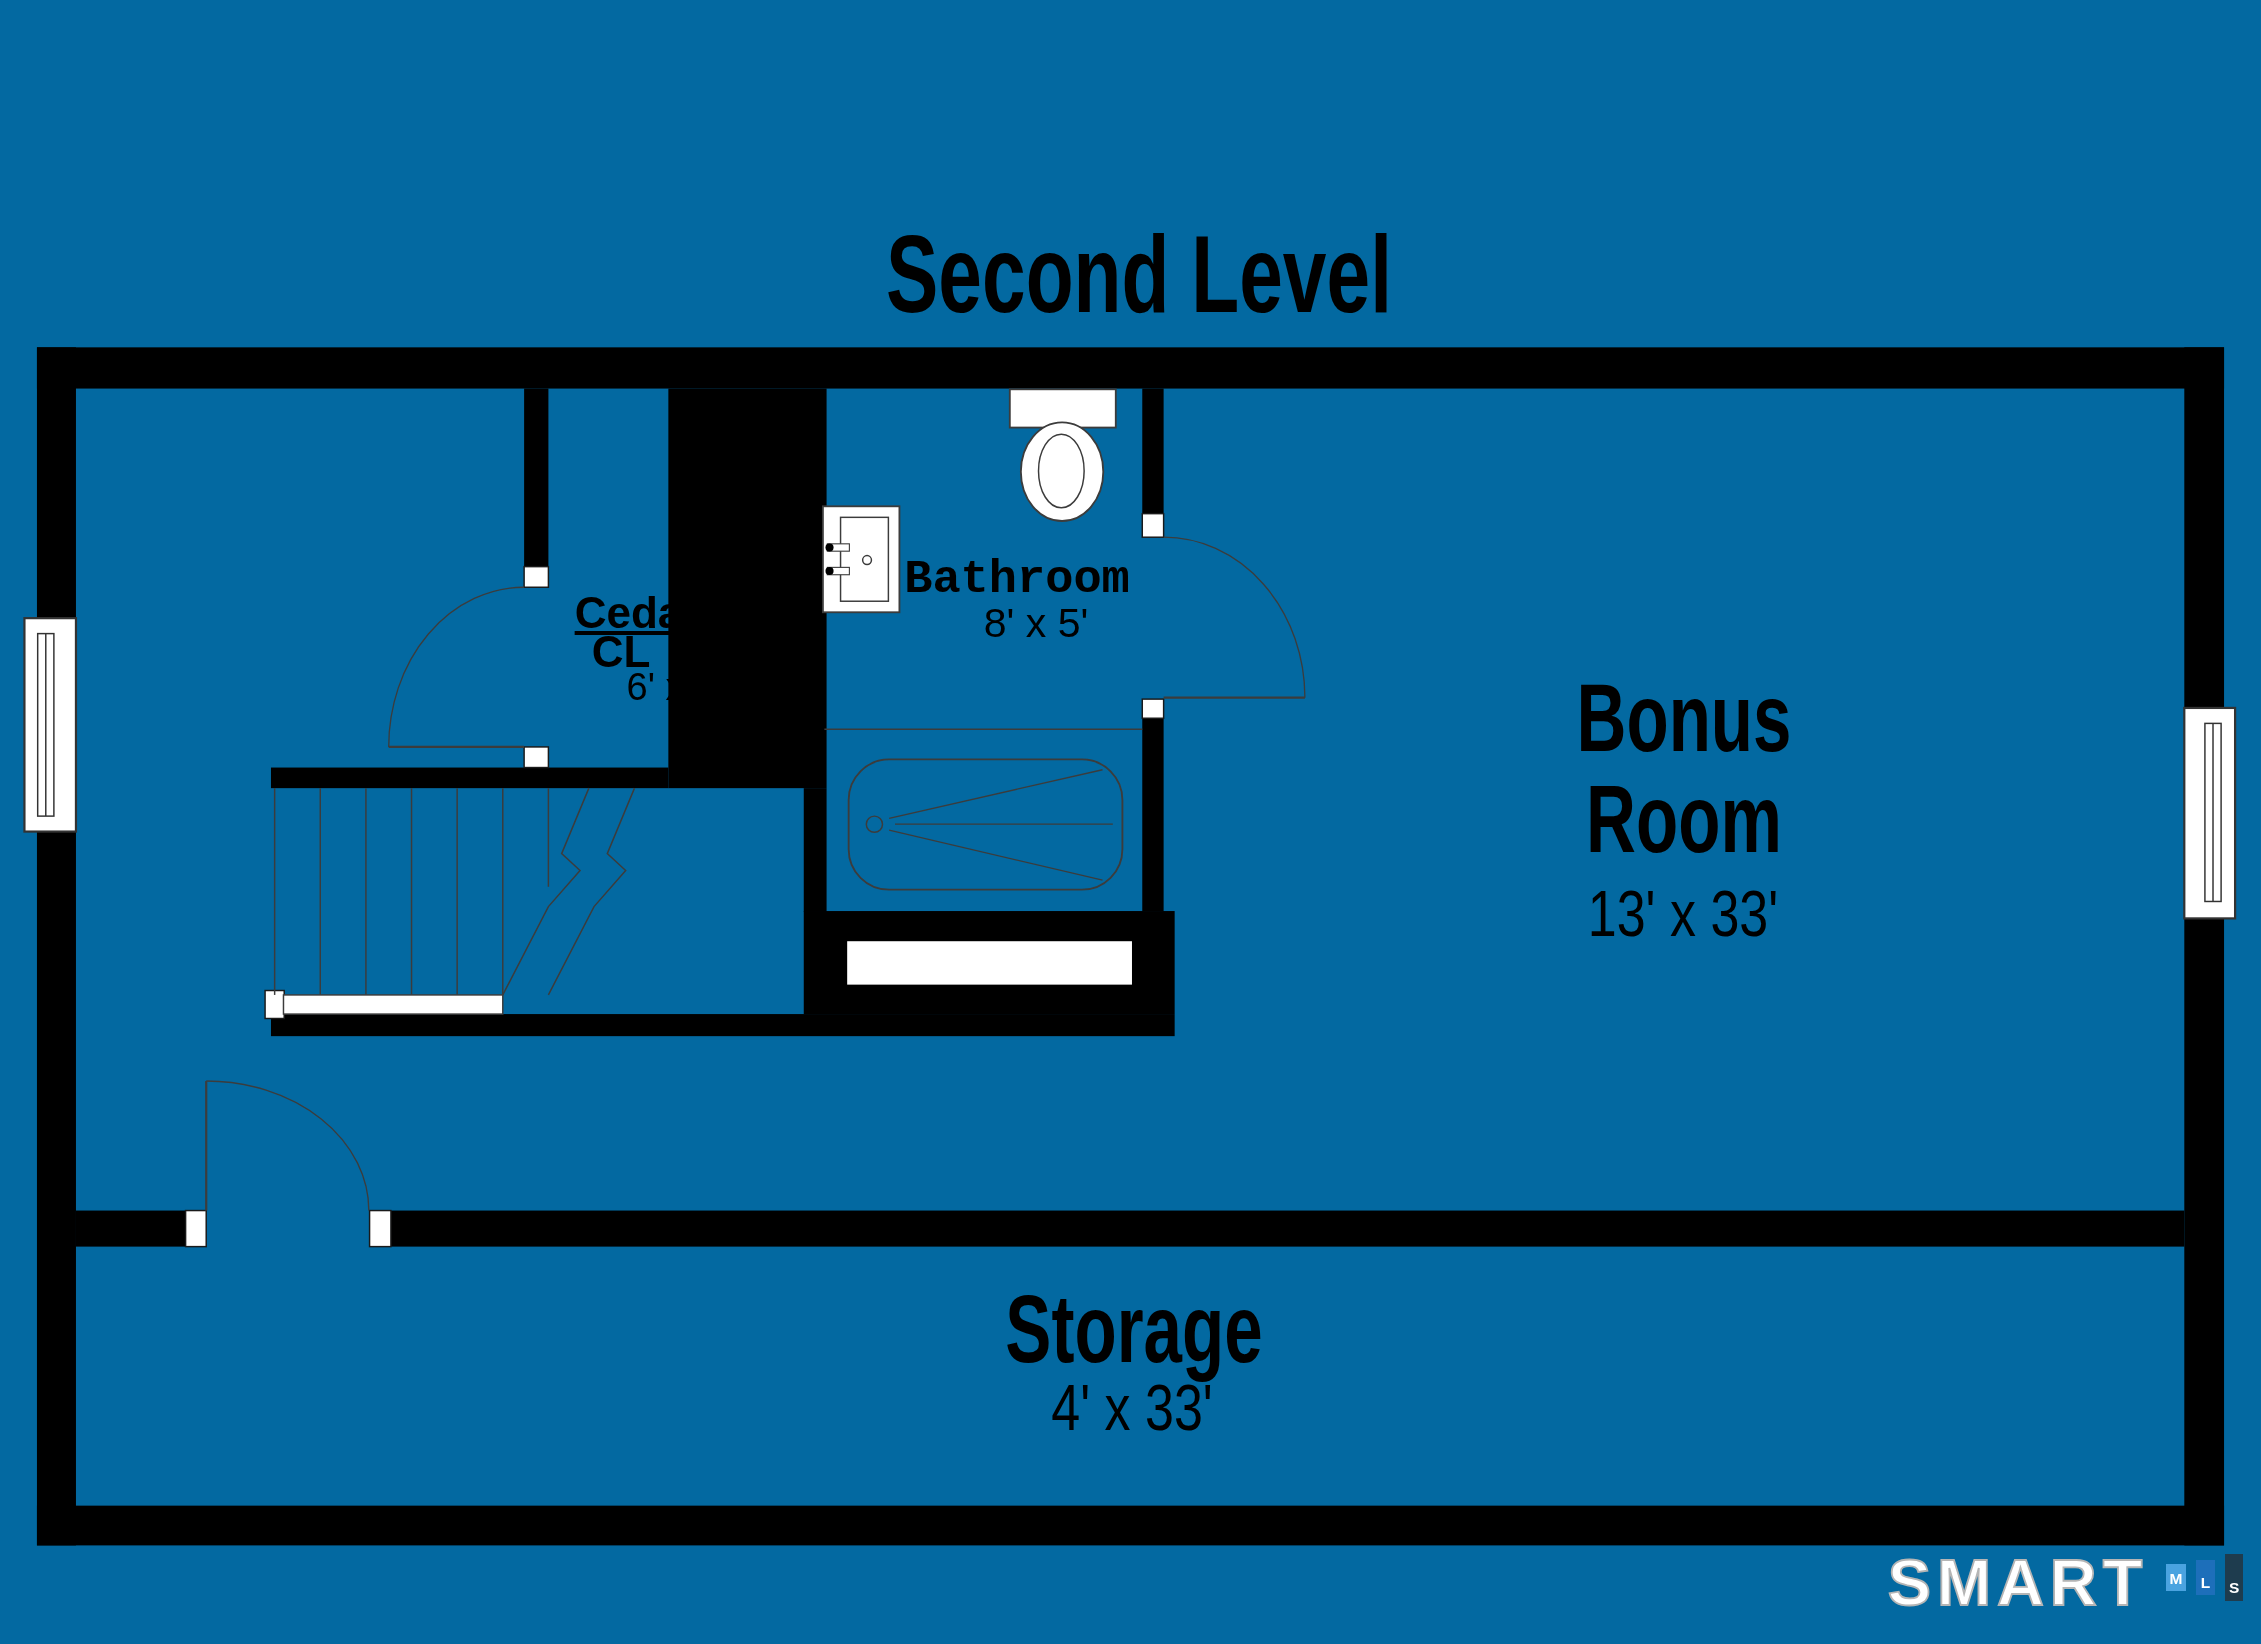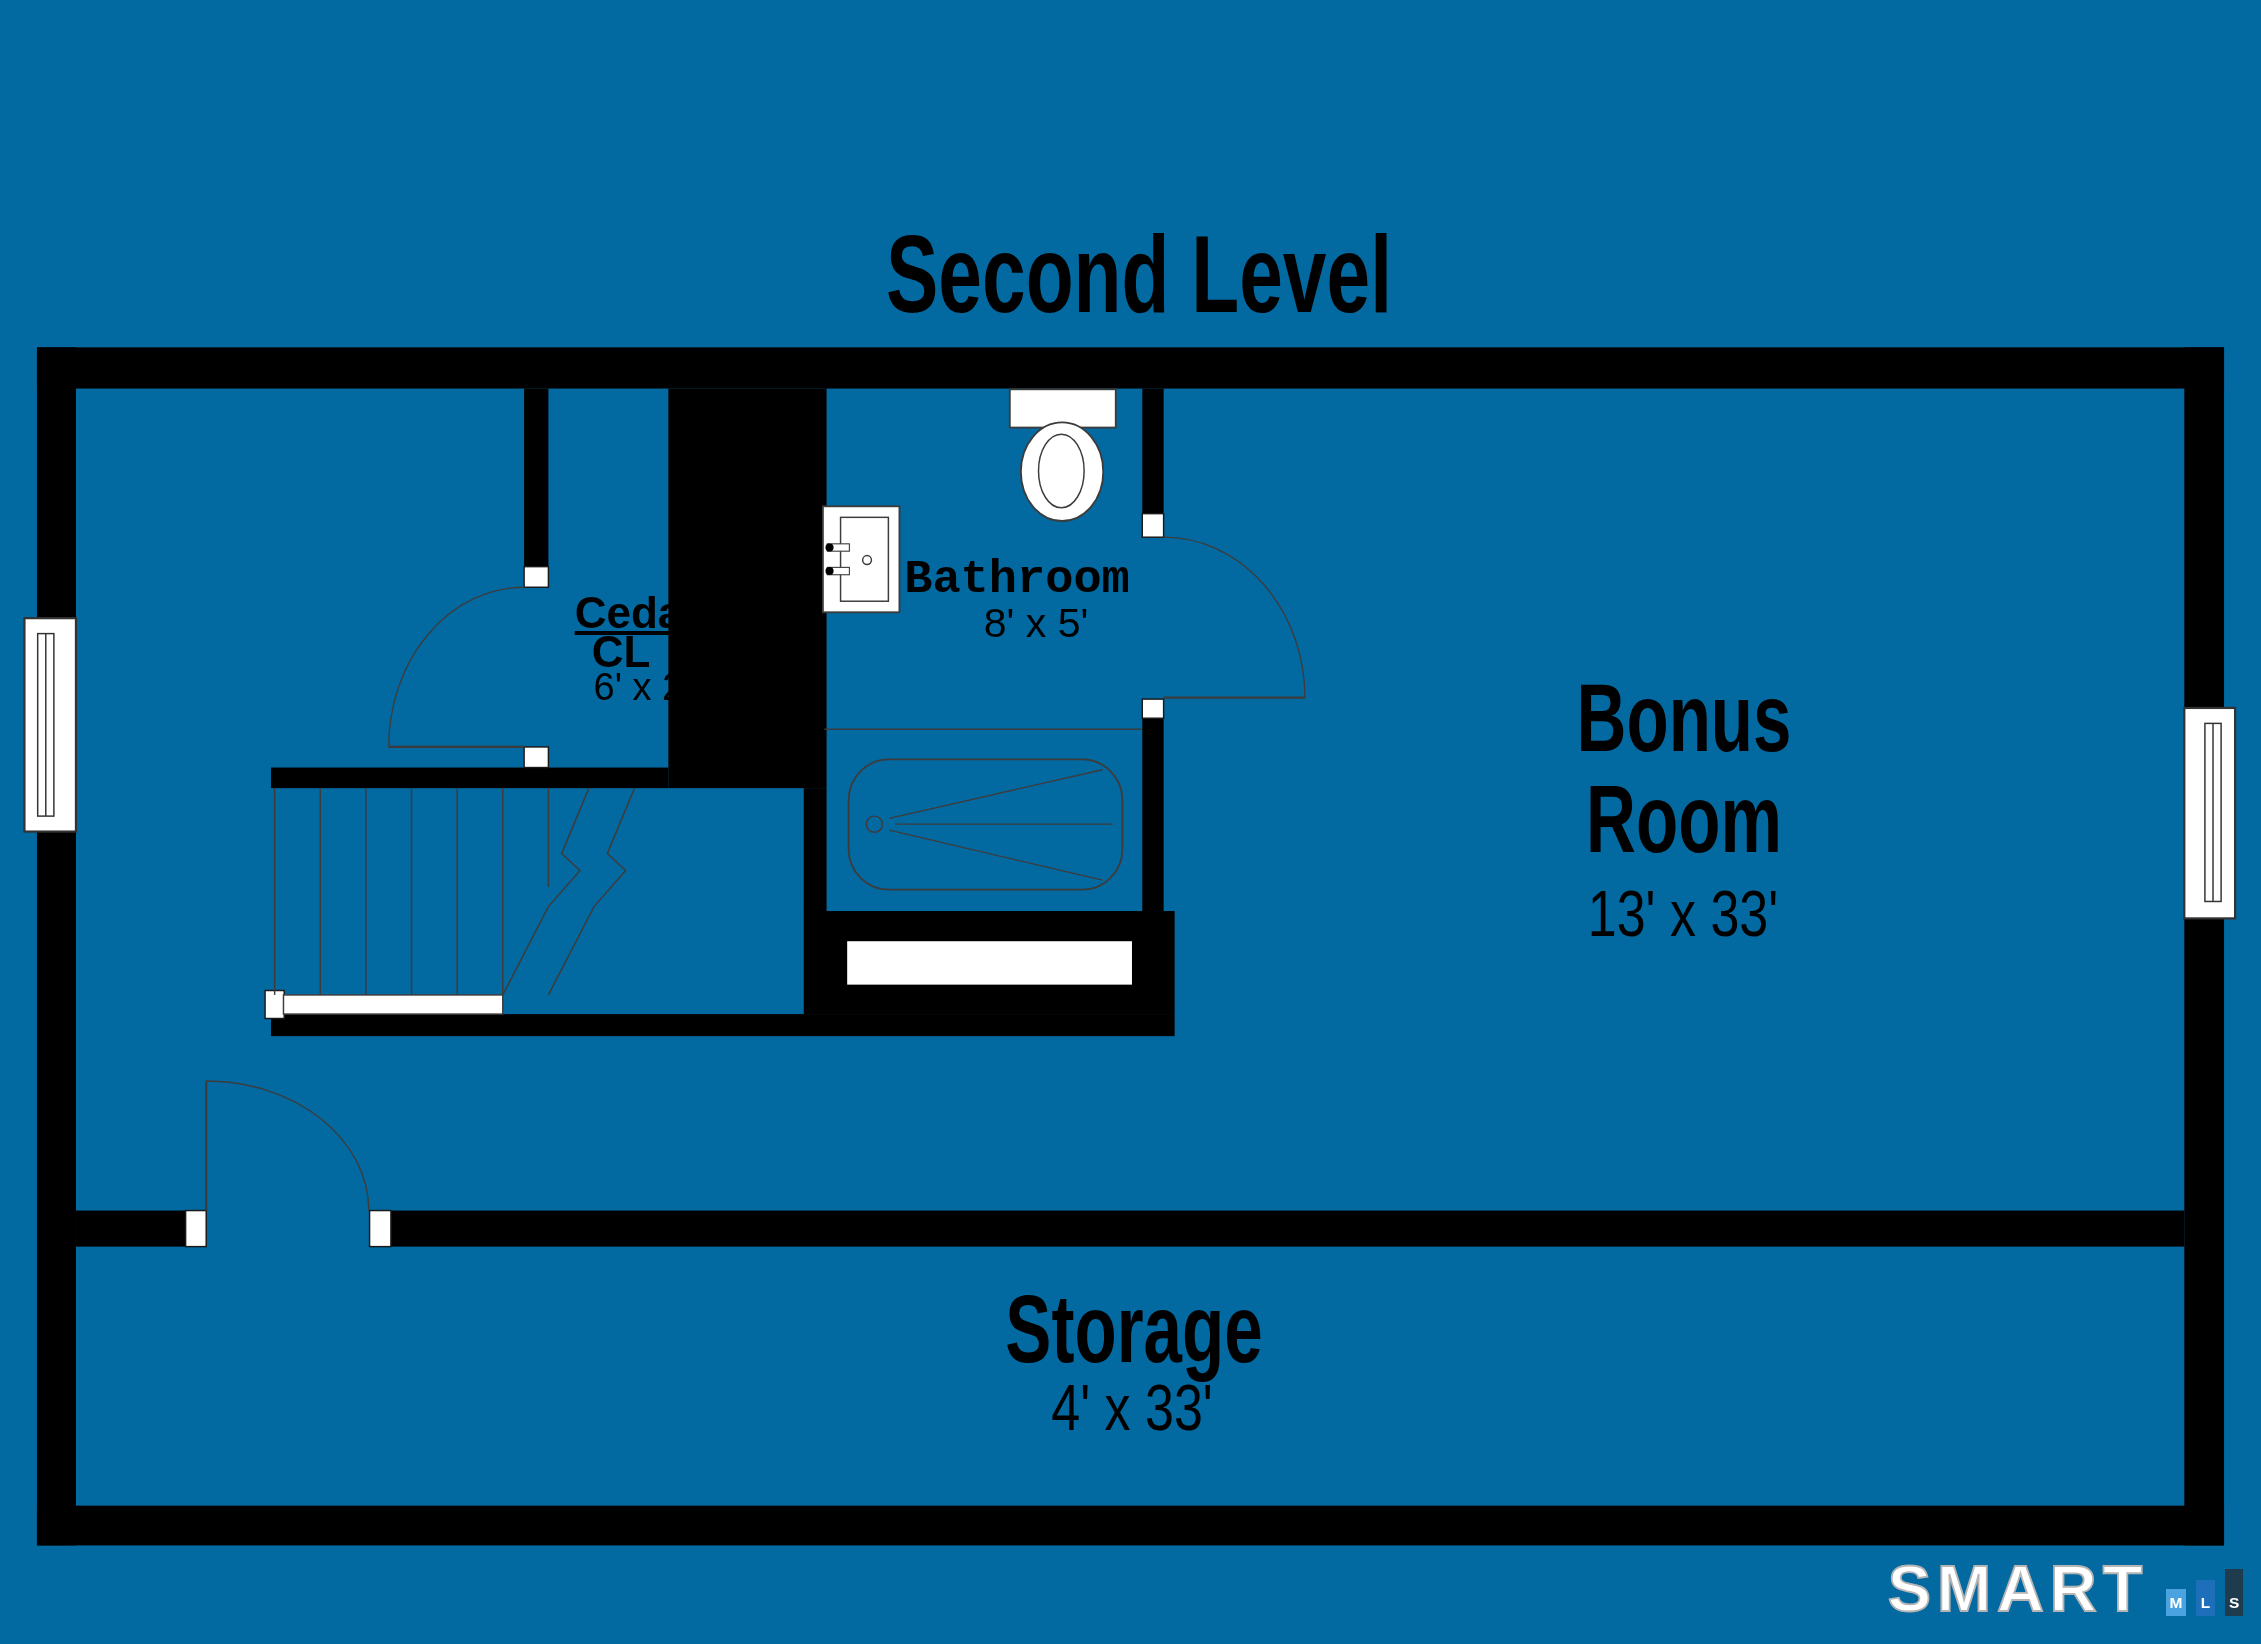--- a/index.html
+++ b/index.html
@@ -2,21 +2,21 @@
 <html style="font-size:11.8px"><head>
 <meta charset="utf-8">
 <style>
   html,body{margin:0;padding:0;background:#ffffff;}
   .page{position:relative;width:2261px;height:1644px;background:#0369a1;overflow:hidden;
         font-family:"Liberation Sans",sans-serif;}
   .plan-svg{position:absolute;left:0;top:0;width:2261px;height:1644px;}
   .lbl{position:absolute;transform:translate(-50%,-50%) scaleX(var(--sx,1));
        color:#000;white-space:nowrap;line-height:1;}
   .b{font-weight:bold;}
-  .logo{position:absolute;right:17.7px;bottom:28px;display:flex;align-items:flex-end;gap:10.3px;}
+  .logo{position:absolute;right:17.7px;bottom:34px;display:flex;align-items:center;gap:10.3px;}
   .logo-word{font-size:65px;font-weight:bold;letter-spacing:5.9px;color:#fff;
              -webkit-text-stroke:1.8px #b5b5b5;margin-bottom:-10.3px;margin-right:7.4px;}
   .logo-bar{display:flex;align-items:flex-end;justify-content:center;padding-bottom:3.7px;
             color:#fff;font-weight:bold;font-size:15.5px;}
   .bar-m{width:20px;height:23.6px;}
   .bar-l{width:18.4px;height:32px;}
   .bar-s{width:18.4px;height:43px;}
 </style>
 </head>
 <body>
@@ -118,21 +118,21 @@
         <line x1="1208" y1="1128" x2="1498" y2="1196" stroke-width="1.8"></line>
         <line x1="1216" y1="1120" x2="1512" y2="1120" stroke-width="1.8"></line>
       </g>
     </g>
   </svg>
 
   <div class="lbl b" style="left:1139px;top:274px;font-size:109px;--sx:0.72;">Second Level</div>
 
   <div class="lbl b" style="left:637px;top:613px;font-size:44px;text-decoration:underline;">Cedar</div>
   <div class="lbl b" style="left:621px;top:652px;font-size:44px;">CL</div>
-  <div class="lbl" style="left:642px;top:687px;font-size:38px;">6' x 2'</div>
+  <div class="lbl" style="left:675px;top:687px;font-size:38px;">6' x 2'</div>
 
   <div class="lbl b" style="left:1017px;top:579px;font-size:47px;font-family:Liberation Mono, monospace;">Bathroom</div>
   <div class="lbl" style="left:1017px;top:623px;font-size:41px;margin-left:19px;">8' x 5'</div>
 
   <div class="lbl b" style="left:1684px;top:718px;font-size:96px;--sx:0.72;">Bonus</div>
   <div class="lbl b" style="left:1684px;top:819px;font-size:96px;--sx:0.72;">Room</div>
   <div class="lbl" style="left:1683px;top:913px;font-size:65px;--sx:0.8;">13' x 33'</div>
 
   <div class="lbl b" style="left:1134px;top:1329px;font-size:96px;--sx:0.72;">Storage</div>
   <div class="lbl" style="left:1132px;top:1407px;font-size:65px;--sx:0.8;">4' x 33'</div>

